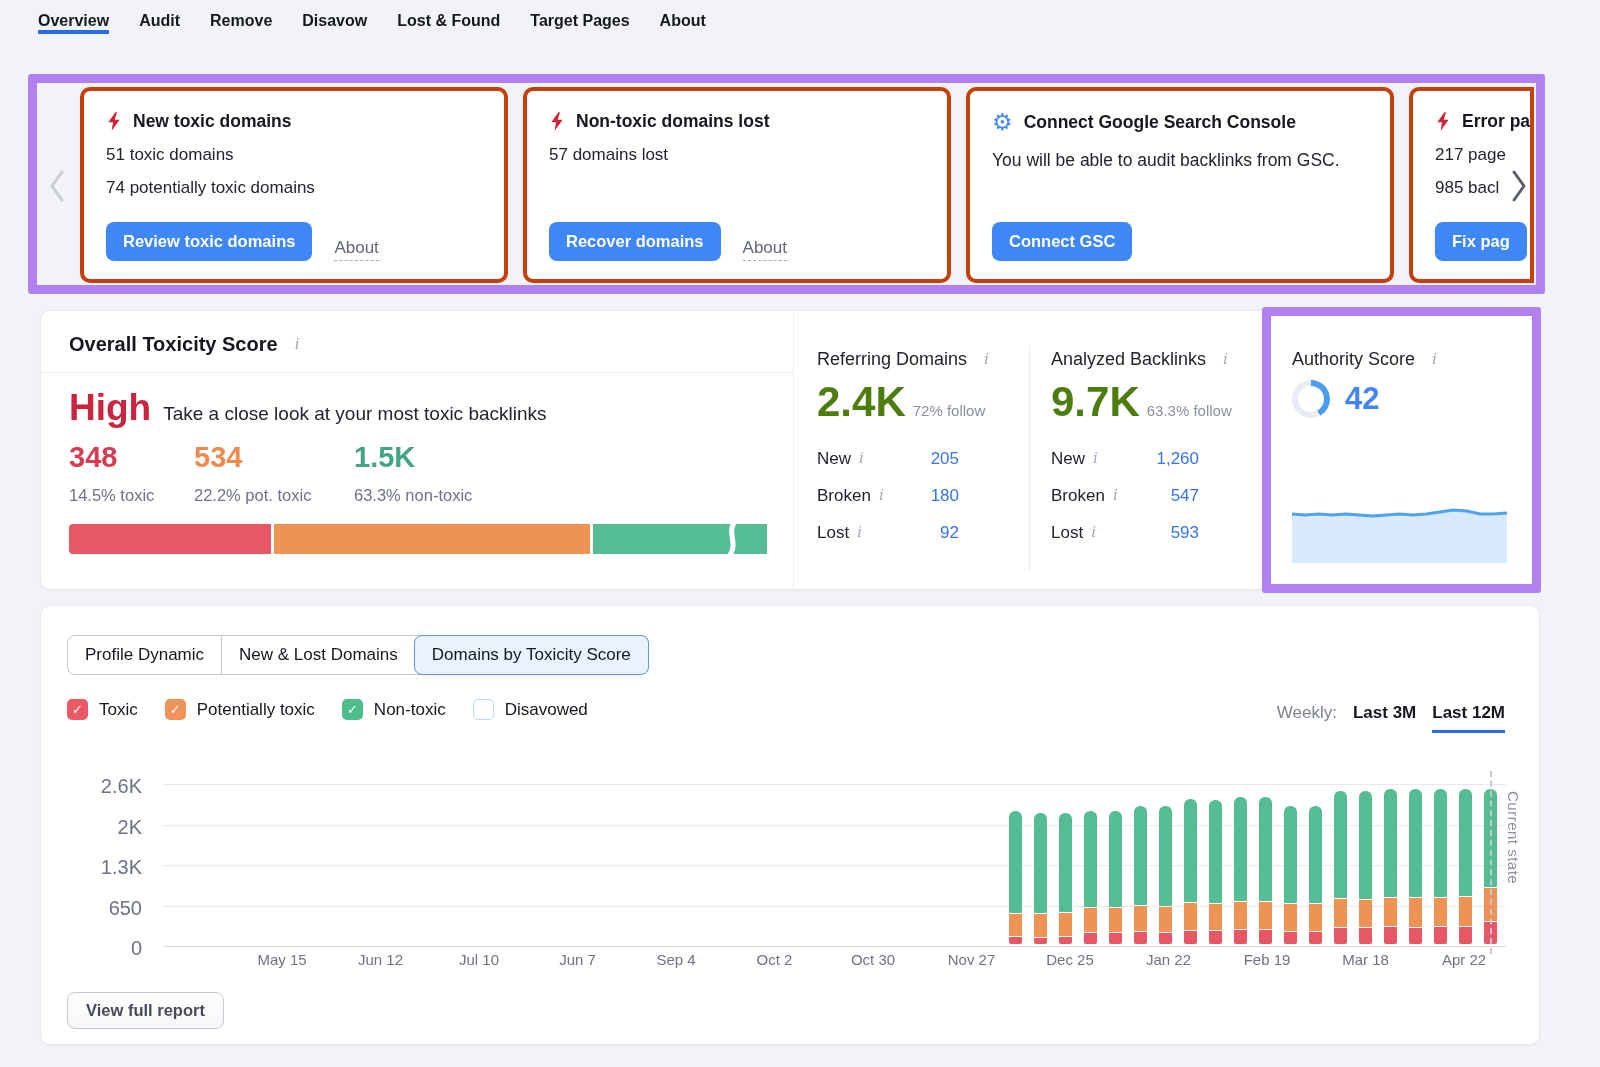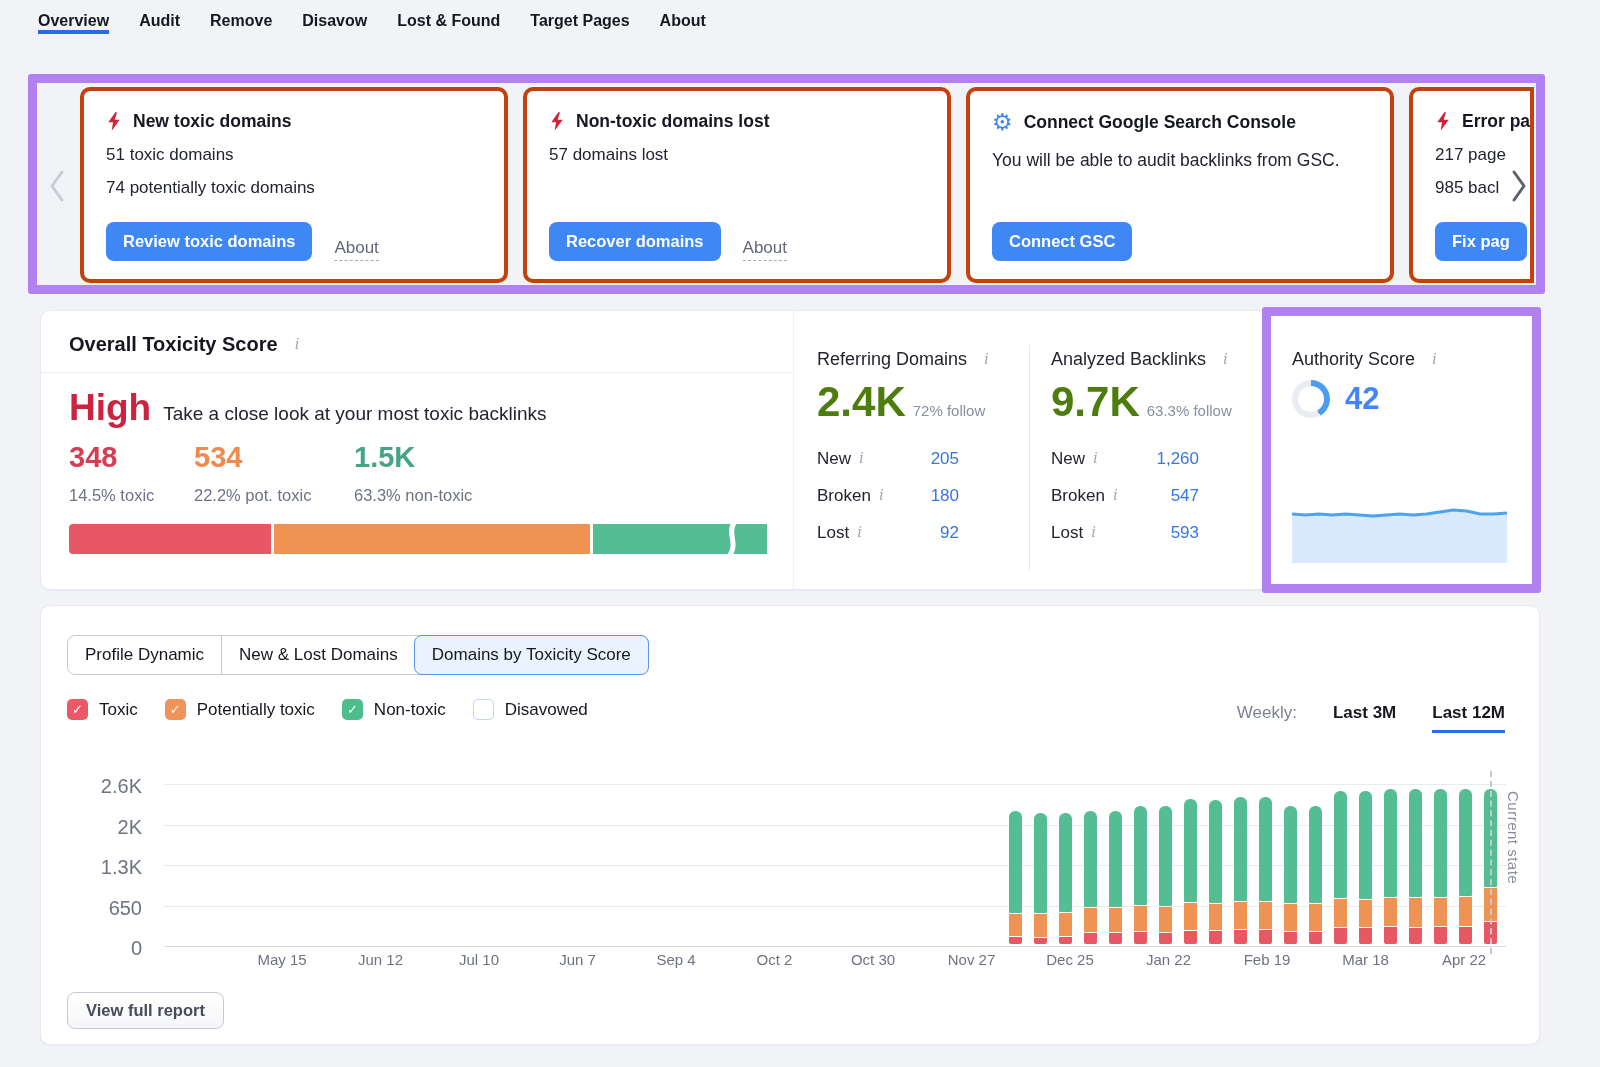--- a/index.html
+++ b/index.html
@@ -70,21 +70,21 @@
   .chart-panel { position:absolute; left:40px; top:605px; width:1500px; height:440px; background:#fff; border:1px solid #e9eaef; border-radius:10px; box-shadow:0 1px 2px rgba(20,22,45,.04); }
   .seg-control { position:absolute; left:26px; top:29px; display:inline-flex; border:1px solid #c6cad4; border-radius:8px; background:#fff; }
   .seg { padding:9px 17px; font-size:17px; color:#16181f; cursor:pointer; border-left:1px solid #c6cad4; white-space:nowrap; }
   .seg:first-child { border-left:none; border-radius:8px 0 0 8px; }
   .seg.active { background:#e9f2fe; border:1px solid #5a96ec; border-radius:8px; margin:-1px; padding:9px 17px; }
   .legend { position:absolute; left:26px; top:93px; display:flex; align-items:center; gap:27px; }
   .legend-item { display:flex; align-items:center; gap:11px; cursor:pointer; }
   .cbox { width:21px; height:21px; border-radius:5px; display:flex; align-items:center; justify-content:center; color:#fff; font-size:13px; font-weight:700; }
   .cbox.unchecked { background:#fff; border:1.5px solid #b9d6f2; }
   .legend-label { font-size:17px; color:#16181f; }
-  .range-row { position:absolute; right:34px; top:97px; display:flex; align-items:baseline; gap:36px; }
+  .range-row { position:absolute; right:34px; top:97px; display:flex; align-items:baseline; gap:16px; }
   .range-prefix { font-size:17px; color:#7d8290; }
   .range-opt { font-size:17px; font-weight:600; color:#16181f; cursor:pointer; padding-bottom:7px; border-bottom:3px solid transparent; }
   .range-opt.active { border-bottom-color:#2a6bea; }
   .gridline { position:absolute; height:1px; background:#e9eaef; }
   .gridline.zero { background:#d9dbe3; }
   .ytick { position:absolute; left:40px; width:61px; text-align:right; font-size:20px; color:#6e7380; }
   .xtick { position:absolute; width:90px; text-align:center; font-size:15px; color:#6e7380; }
   .bar { position:absolute; bottom:100px; width:13px; display:flex; flex-direction:column; justify-content:flex-end; gap:1px; }
   .seg-top { border-radius:6px 6px 1px 1px; }
   .seg-bot { border-radius:0 0 2px 2px; }

